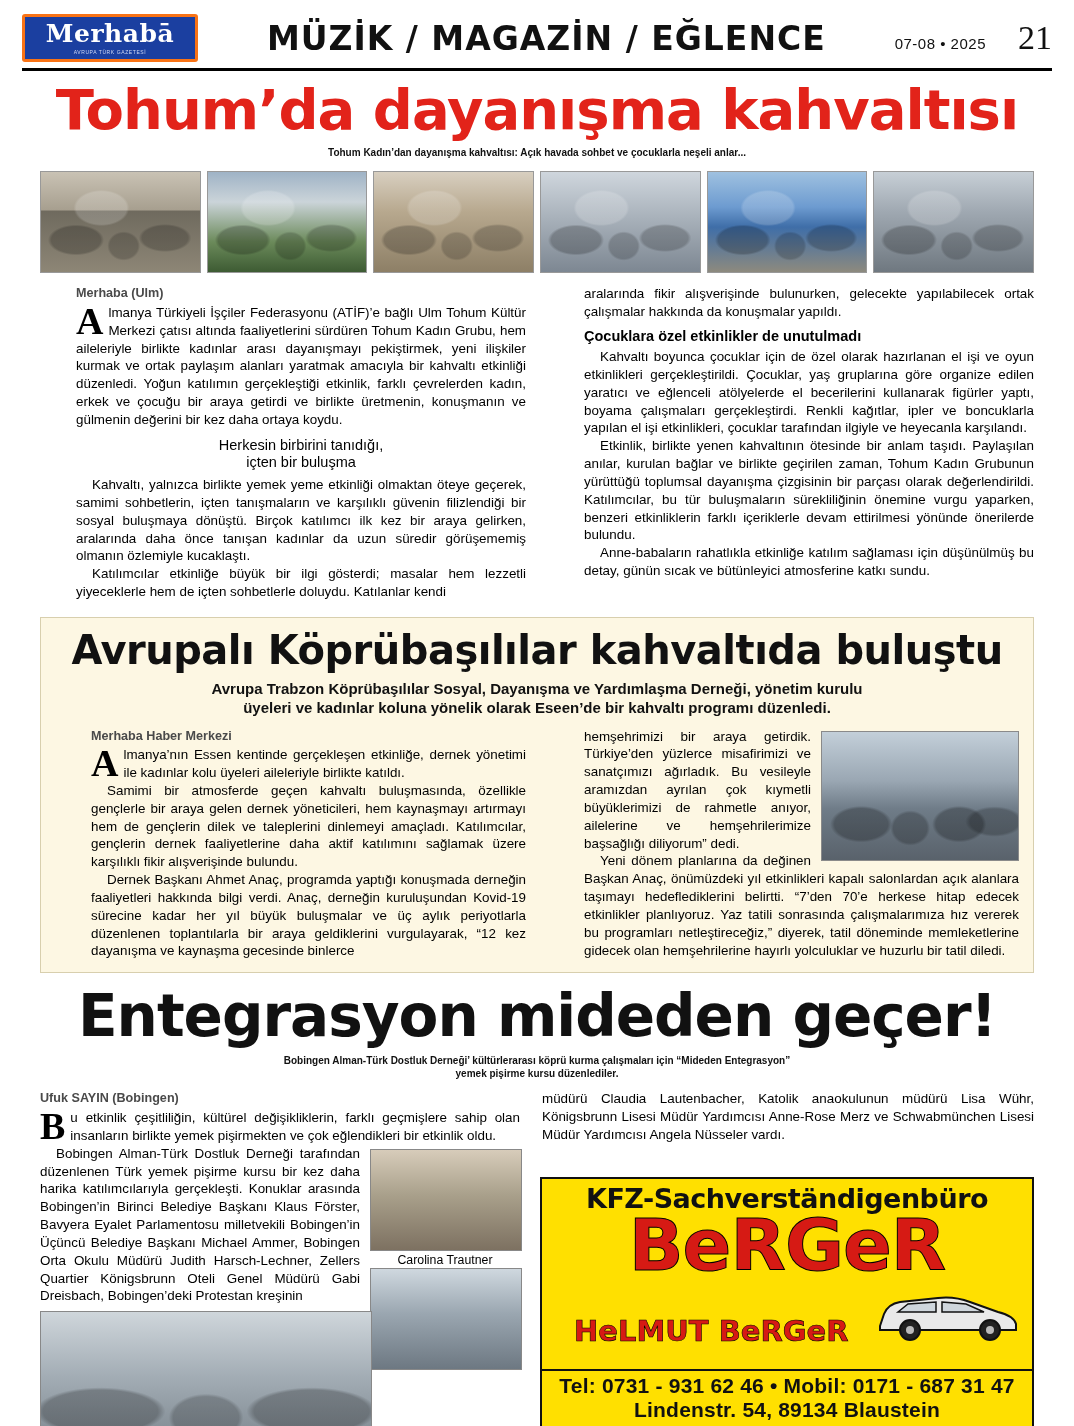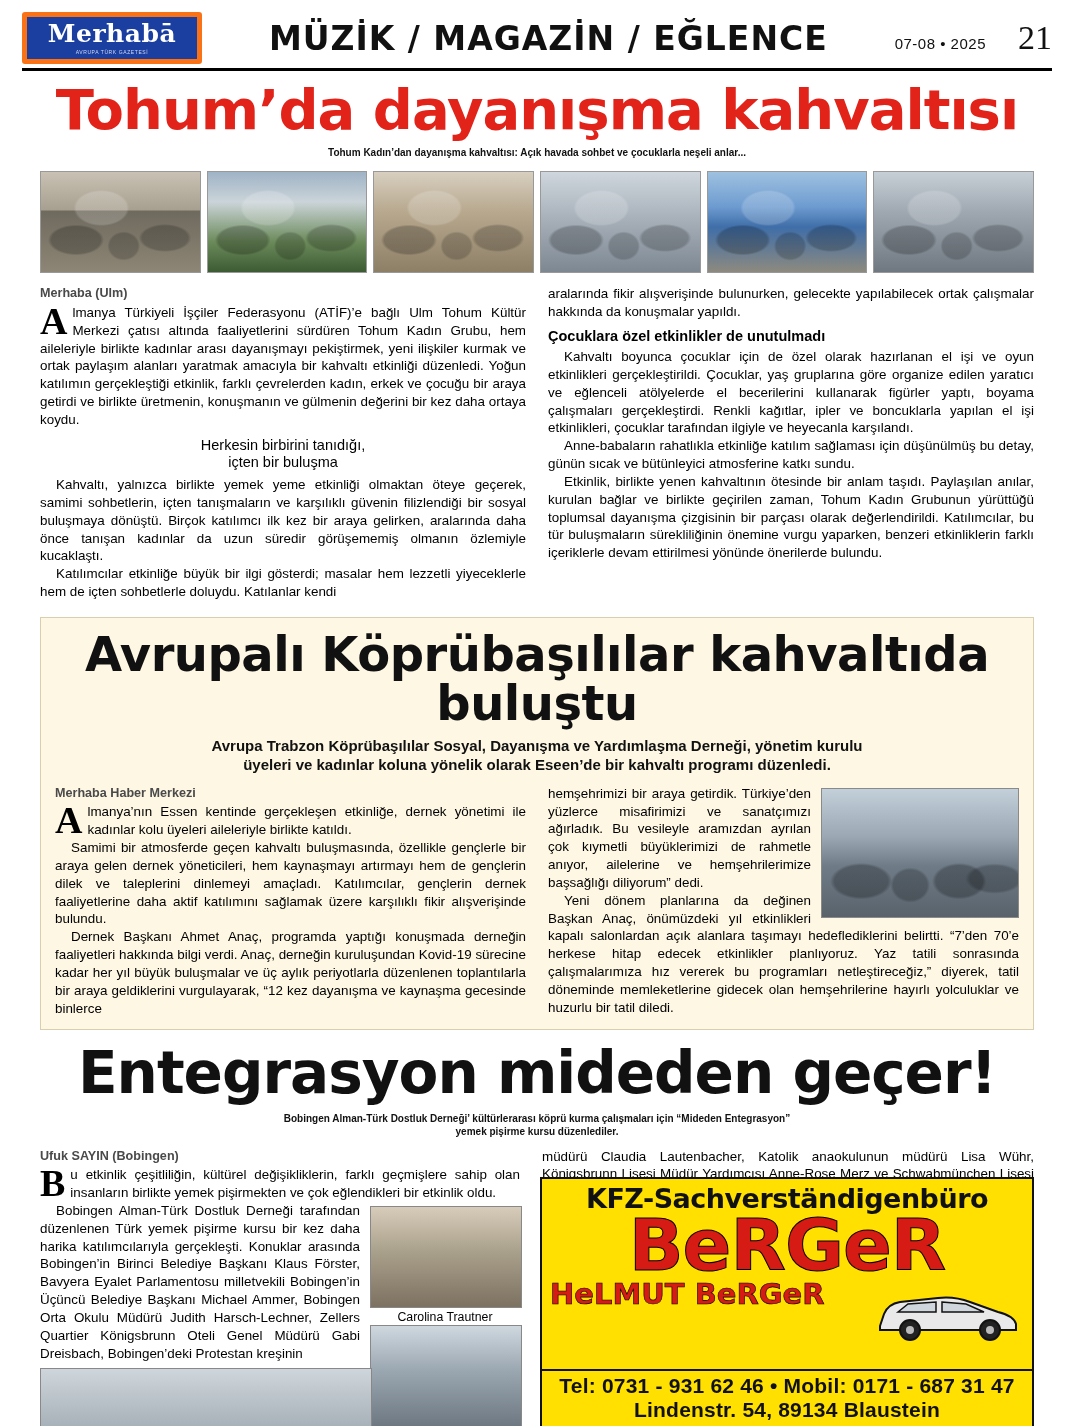--- a/index.html
+++ b/index.html
@@ -16,21 +16,21 @@
   
   .masthead{
     position:relative;
     margin:14px 22px 0 22px;
     height:48px;
     display:flex;align-items:center;
   }
   .logo-box{
     width:170px;height:42px;
     background:#1b3fa0;
-    border:5px solid #f97316;
+    border:3px solid #f97316;
     border-radius:3px;
     display:flex;flex-direction:column;align-items:center;justify-content:center;
     color:#fff;
     box-shadow:inset 0 0 0 2px #1b3fa0;
   }
   .logo-text{
     font-family:"DejaVu Serif", serif;
     font-weight:bold;font-size:25px;letter-spacing:.5px;line-height:1;
     color:#ffffff;
   }
@@ -96,21 +96,21 @@
   }
 
   
   .cols{
     margin:12px 40px 0 40px;
     display:flex;gap:22px;
     font-size:13.4px;
     line-height:1.33;
     text-align:justify;
   }
-  .col{flex:1;}
+  .col{flex:1;margin-left:36px;}
   .byline{font-weight:bold;font-size:12.6px;color:#4a4a4a;margin-bottom:2px;}
   p{margin:0 0 0 0;text-indent:16px;}
   p.first{text-indent:0;}
   .dropcap::first-letter{
     float:left;font-size:38px;line-height:30px;font-weight:bold;
     padding:2px 5px 0 0;font-family:"Liberation Serif",serif;
   }
   .centerhead{
     text-align:center;font-weight:normal;font-size:14.5px;line-height:1.22;
     margin:8px 0 4px 0;
@@ -120,21 +120,21 @@
   }
 
   
   .boxart{
     margin:16px 40px 0 40px;
     background:#fdf7e3;
     border:1px solid #d8cfae;
     padding:10px 14px 12px 14px;
     box-sizing:border-box;
   }
-  .boxart .headline{margin:2px 0 0 0;font-size:48px;color:#111;letter-spacing:-.5px;}
+  .boxart .headline{margin:2px 0 0 0;font-size:40px;color:#111;letter-spacing:-.5px;}
   .boxart .subhead{margin:8px 10px 0 10px;font-size:15px;}
   .boxart .cols{margin:10px 0 0 0;}
   .inline-photo{
     float:right;width:196px;height:128px;margin:3px 0 6px 10px;
     border:1px solid #8a8a8a;
     background:linear-gradient(180deg,#c3cfd9 0%,#9aa7b3 38%,#6f7c88 60%,#59626b 100%);
     position:relative;
   }
   .inline-photo::after{
     content:"";position:absolute;inset:0;
@@ -183,21 +183,21 @@
   }
   .ad-line1{
     text-align:center;font-family:"DejaVu Sans",sans-serif;font-weight:bold;
     font-size:27px;color:#111;letter-spacing:-.5px;margin-top:4px;
   }
   .ad-brand{
     text-align:center;font-family:"DejaVu Sans",sans-serif;font-weight:bold;
     font-size:72px;line-height:.92;color:#d61a14;
     -webkit-text-stroke:1px #000;margin-top:-2px;letter-spacing:-1px;
   }
-  .ad-mid{display:flex;align-items:flex-start;padding:0 8px;}
+  .ad-mid{display:flex;align-items:flex-end;padding:0 8px;margin-left:24px;}
   .ad-mid-left{flex:1;}
   .ad-name{
     font-family:"DejaVu Sans",sans-serif;font-weight:bold;font-size:29px;color:#d61a14;
     -webkit-text-stroke:.6px #000;line-height:1;margin-top:2px;
   }
   .ad-sub1{font-size:14.5px;font-weight:bold;color:#111;margin-top:3px;line-height:1.1;}
   .car{
     width:150px;height:66px;margin-top:2px;position:relative;
   }
   .ad-bottom{
@@ -245,22 +245,22 @@
         <span>Herkesin birbirini tanıdığı,</span><br>
         <span>içten bir buluşma</span>
       </div>
       <p>Kahvaltı, yalnızca birlikte yemek yeme etkinliği olmaktan öteye geçerek, samimi sohbetlerin, içten tanışmaların ve karşılıklı güvenin filizlendiği bir sosyal buluşmaya dönüştü. Birçok katılımcı ilk kez bir araya gelirken, aralarında daha önce tanışan kadınlar da uzun süredir görüşememiş olmanın özlemiyle kucaklaştı.</p>
       <p>Katılımcılar etkinliğe büyük bir ilgi gösterdi; masalar hem lezzetli yiyeceklerle hem de içten sohbetlerle doluydu. Katılanlar kendi</p>
     </div>
     <div class="col">
       <p class="first">aralarında fikir alışverişinde bulunurken, gelecekte yapılabilecek ortak çalışmalar hakkında da konuşmalar yapıldı.</p>
       <p class="subsubhead">Çocuklara özel etkinlikler de unutulmadı</p>
       <p>Kahvaltı boyunca çocuklar için de özel olarak hazırlanan el işi ve oyun etkinlikleri gerçekleştirildi. Çocuklar, yaş gruplarına göre organize edilen yaratıcı ve eğlenceli atölyelerde el becerilerini kullanarak figürler yaptı, boyama çalışmaları gerçekleştirdi. Renkli kağıtlar, ipler ve boncuklarla yapılan el işi etkinlikleri, çocuklar tarafından ilgiyle ve heyecanla karşılandı.</p>
+      <p>Etkinlik, birlikte yenen kahvaltının ötesinde bir anlam taşıdı. Paylaşılan anılar, kurulan bağlar ve birlikte geçirilen zaman, Tohum Kadın Grubunun yürüttüğü toplumsal dayanışma çizgisinin bir parçası olarak değerlendirildi. Katılımcılar, bu tür buluşmaların sürekliliğinin önemine vurgu yaparken, benzeri etkinliklerin farklı içeriklerle devam ettirilmesi yönünde önerilerde bulundu.</p>
       <p>Anne-babaların rahatlıkla etkinliğe katılım sağlaması için düşünülmüş bu detay, günün sıcak ve bütünleyici atmosferine katkı sundu.</p>
-      <p>Etkinlik, birlikte yenen kahvaltının ötesinde bir anlam taşıdı. Paylaşılan anılar, kurulan bağlar ve birlikte geçirilen zaman, Tohum Kadın Grubunun yürüttüğü toplumsal dayanışma çizgisinin bir parçası olarak değerlendirildi. Katılımcılar, bu tür buluşmaların sürekliliğinin önemine vurgu yaparken, benzeri etkinliklerin farklı içeriklerle devam ettirilmesi yönünde önerilerde bulundu.</p>
     </div>
   </div>
 
   <div class="boxart">
     <div class="headline black">Avrupalı Köprübaşılılar kahvaltıda buluştu</div>
     <div class="subhead">
       <span>Avrupa Trabzon Köprübaşılılar Sosyal, Dayanışma ve Yardımlaşma Derneği, yönetim kurulu</span><br>
       <span>üyeleri ve kadınlar koluna yönelik olarak Eseen’de bir kahvaltı programı düzenledi.</span>
     </div>
     <div class="cols">

